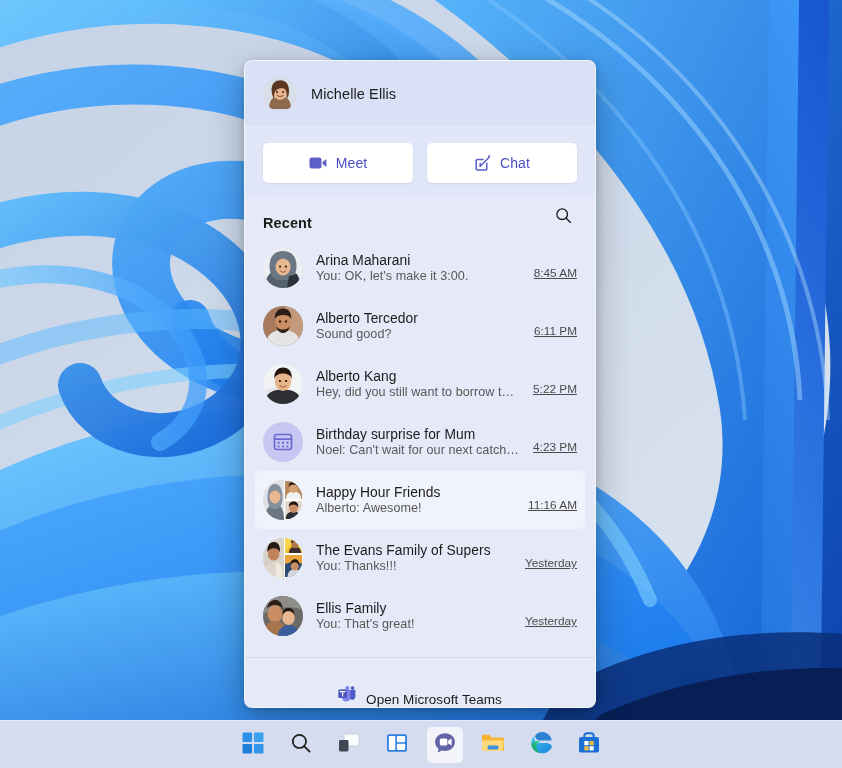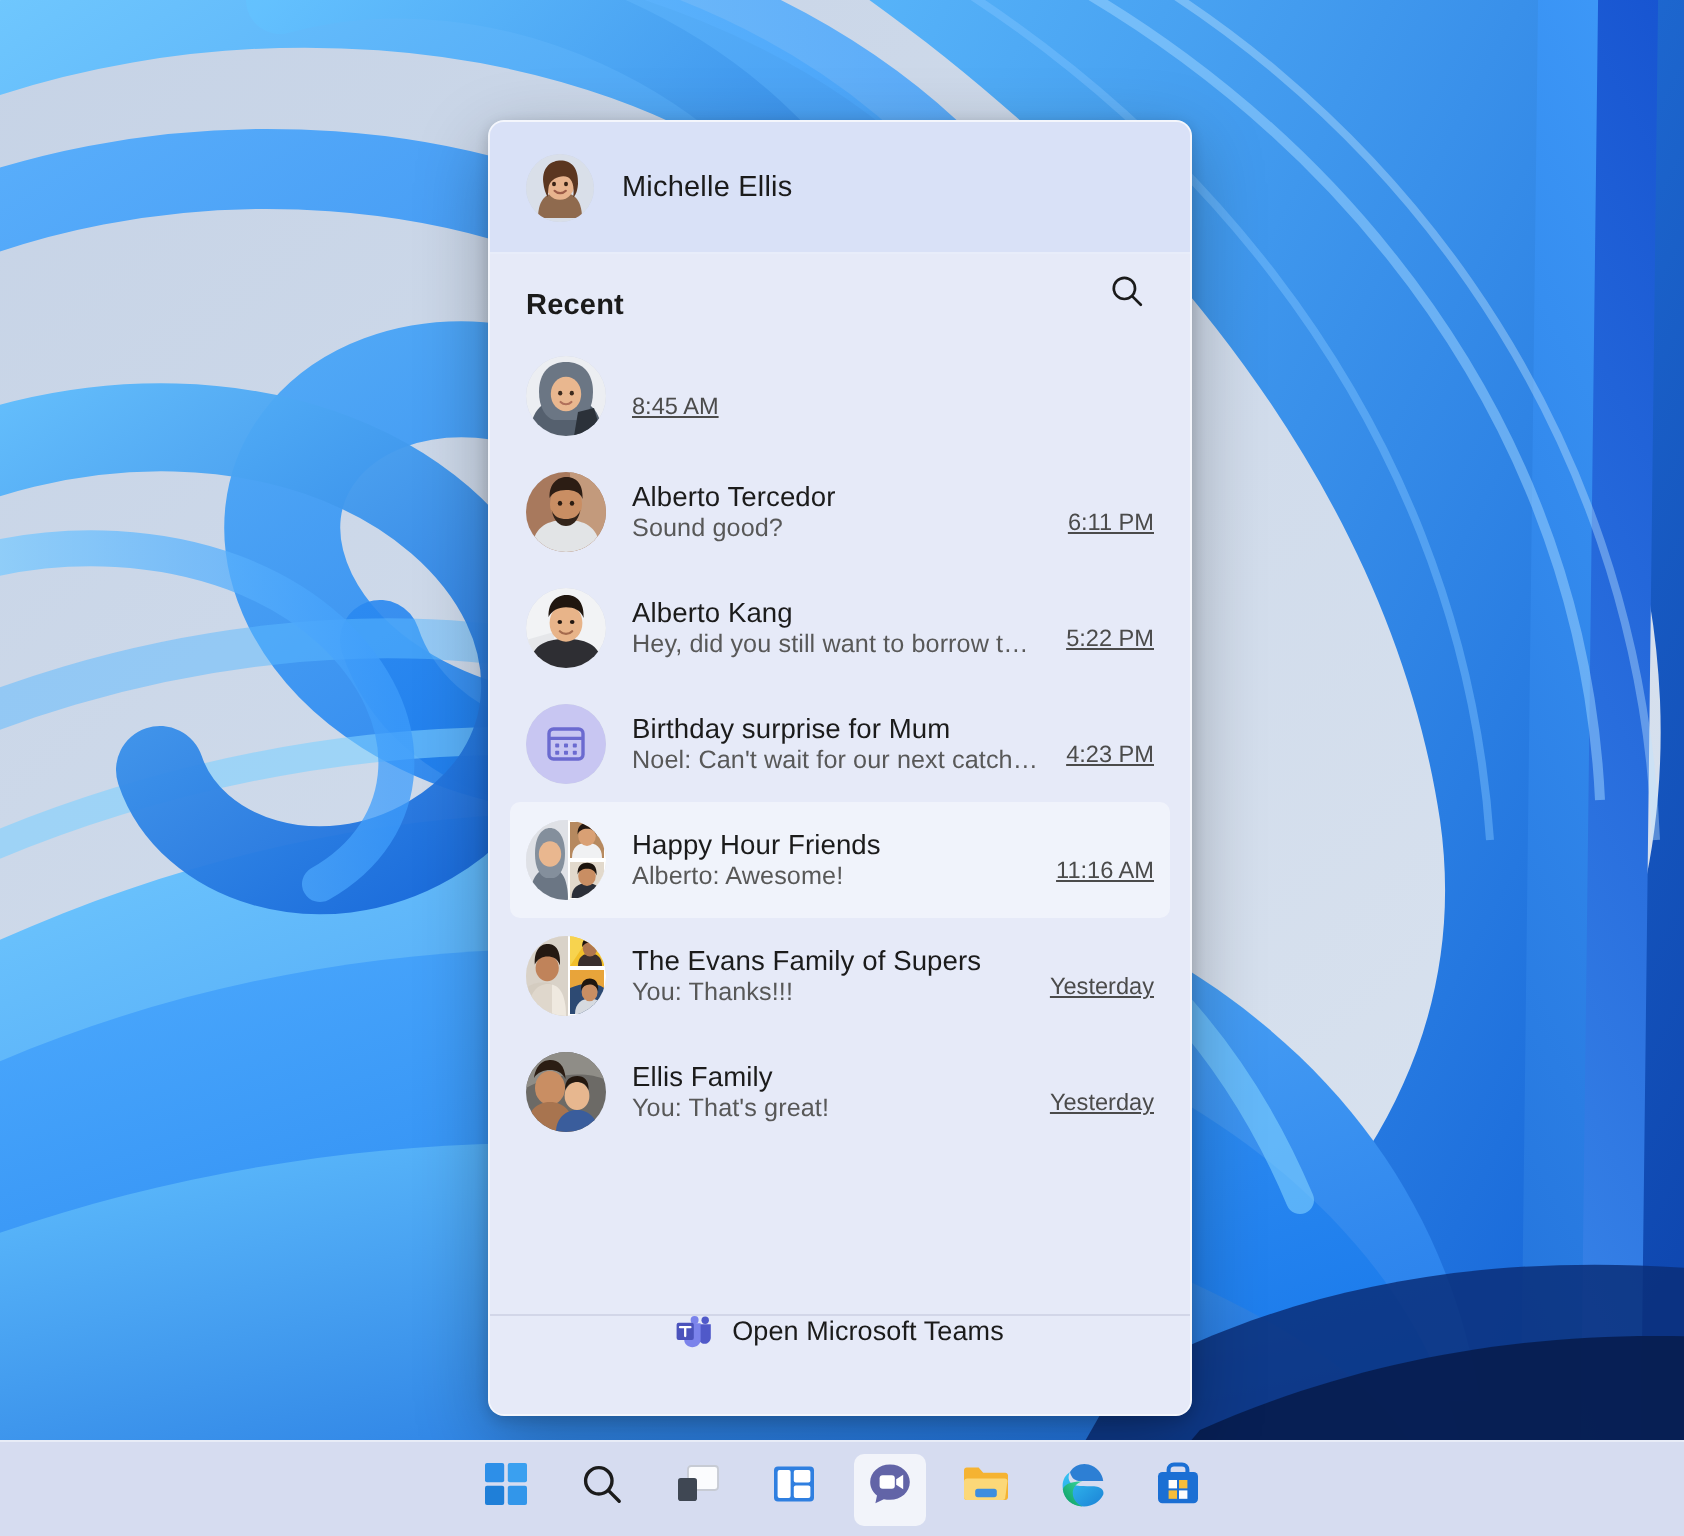--- a/index.html
+++ b/index.html
@@ -181,21 +181,21 @@
     margin-top: 18px;
     white-space: nowrap;
     text-decoration: underline;
   }
 
   
   .flyout-footer {
     height: 50px;
     flex-shrink: 0;
     display: flex;
-    align-items: flex-start;
+    align-items: flex-end;
     justify-content: center;
     gap: 10px;
     border-top: 1px solid rgba(120,130,160,0.18);
     cursor: pointer;
     background: #e6eaf8;
   }
   .footer-label {
     font-size: 13.5px;
     color: #1b1b1b;
     letter-spacing: .05px;
@@ -310,20 +310,43 @@
           <ellipse cx="17" cy="14.5" rx="7.4" ry="8.4" fill="#e8b48e"></ellipse>
           <path d="M8.6 14 C8 6 13 3.2 17.4 3.2 C22.2 3.2 26.4 6.4 26 15 C25.6 19.6 24.4 21 23.6 21.6 C24.4 16 23 12.6 21 11.6 C18 10.2 12.6 12 11.4 16 C11 18.2 11 20.6 11 21.6 C9.8 20 9 17.6 8.6 14 Z" fill="#5b3620"></path>
           <ellipse cx="14" cy="15" rx="1" ry="1.1" fill="#3a2416"></ellipse>
           <ellipse cx="20" cy="15" rx="1" ry="1.1" fill="#3a2416"></ellipse>
           <path d="M14.3 18.4 C15.8 20 18.4 20 19.9 18.4" stroke="#9c5c48" stroke-width="1.1" fill="none" stroke-linecap="round"></path>
         </svg>
       </div>
       <span class="user-name">Michelle Ellis</span>
     </div>
 
+    <div class="action-row">
+      <button class="action-btn">
+        <span>
+          <svg width="18" height="14" viewBox="0 0 18 14">
+            <rect x="0.5" y="1.5" width="12" height="11" rx="2.2" fill="#5b5fc7"></rect>
+            <path d="M13.6 6 L17.4 3 L17.4 11 L13.6 8 Z" fill="#5b5fc7"></path>
+          </svg>
+        </span>
+        <span class="label">Meet</span>
+      </button>
+
+      <button class="action-btn">
+        <span>
+          <svg width="17" height="17" viewBox="0 0 17 17">
+            <path d="M2.2 5.4 L2.2 14 C2.2 14.6 2.6 15 3.2 15 L11.8 15 C12.4 15 12.8 14.6 12.8 14 L12.8 8.2" fill="none" stroke="#5b5fc7" stroke-width="1.5" stroke-linecap="round"></path>
+            <path d="M2.2 5.4 C2.2 4.8 2.6 4.4 3.2 4.4 L9 4.4" fill="none" stroke="#5b5fc7" stroke-width="1.5" stroke-linecap="round"></path>
+            <path d="M6.2 11.2 L14.9 2.5 C15.4 2 15.4 1.2 14.9 0.7" fill="none" stroke="#5b5fc7" stroke-width="1.5" stroke-linecap="round"></path>
+            <path d="M6.2 11.2 L6.2 8.6" fill="none" stroke="#5b5fc7" stroke-width="1.5" stroke-linecap="round"></path>
+          </svg>
+        </span>
+        <span class="label">Chat</span>
+      </button>
+    </div>
 
     <div class="recent-bar">
       <span class="recent-title">Recent</span>
       <button class="search-btn">
         <span>
           <svg width="17" height="17" viewBox="0 0 17 17">
             <circle cx="7.2" cy="7.2" r="5.3" fill="none" stroke="#1b1b1b" stroke-width="1.35"></circle>
             <path d="M11.2 11.2 L15.4 15.4" stroke="#1b1b1b" stroke-width="1.35" stroke-linecap="round"></path>
           </svg>
         </span>
@@ -335,20 +358,24 @@
           <div class="row-avatar"><svg viewBox="0 0 40 40" width="40" height="40">
               <rect width="40" height="40" fill="#eceef2"></rect>
        <path d="M2 40 C2 27 9 21 20 21 C31 21 38 27 38 40 Z" fill="#55606e"></path>
        <path d="M6.5 18 C6.5 8 12 3 20 3 C28 3 33.5 8 33.5 18 C33.5 26 30 31 26 32 L14 32 C10 31 6.5 26 6.5 18 Z" fill="#6b7684"></path>
        <ellipse cx="20" cy="19" rx="7.6" ry="8.6" fill="#e9b78f"></ellipse>
        <path d="M26 28 L34 26 L38 40 L24 40 Z" fill="#2b3139"></path>
        <ellipse cx="17.1" cy="18.6" rx="1.05" ry="1.2" fill="#3b2a1e"></ellipse>
        <ellipse cx="22.9" cy="18.6" rx="1.05" ry="1.2" fill="#3b2a1e"></ellipse>
        <path d="M17.3 23 C18.8 24.5 21.2 24.5 22.7 23" stroke="#b0705a" stroke-width="1.1" fill="none" stroke-linecap="round"></path>
             </svg></div>
+     <div class="row-text">
+       <div class="row-name">Arina Maharani</div>
+       <div class="row-preview">You: OK, let's make it 3:00.</div>
+     </div>
      <div class="row-time">8:45 AM</div>
         </div>
         <div class="chat-row">
           <div class="row-avatar"><svg viewBox="0 0 40 40" width="40" height="40">
               <rect width="40" height="40" fill="#a8795d"></rect>
        <rect x="22" y="0" width="18" height="40" fill="#c39a7c"></rect>
        <path d="M3 40 C3 28 10 24 20 24 C30 24 37 28 37 40 Z" fill="#e2e4e6"></path>
        <ellipse cx="20" cy="16" rx="8" ry="9.3" fill="#c98e63"></ellipse>
        <path d="M11.8 13 C11.5 5.5 16 2.5 20.2 2.5 C24.8 2.5 28.6 5.5 28.3 13.5 C27 10 24 9 20 9 C16 9 13.2 10.4 11.8 13 Z" fill="#2c1d14"></path>
        <path d="M12.8 19 C14 25 17 27 20 27 C23 27 26 25 27.2 19 C26 22.5 23 23.5 20 23.5 C17 23.5 14 22.5 12.8 19 Z" fill="#33241a"></path>

